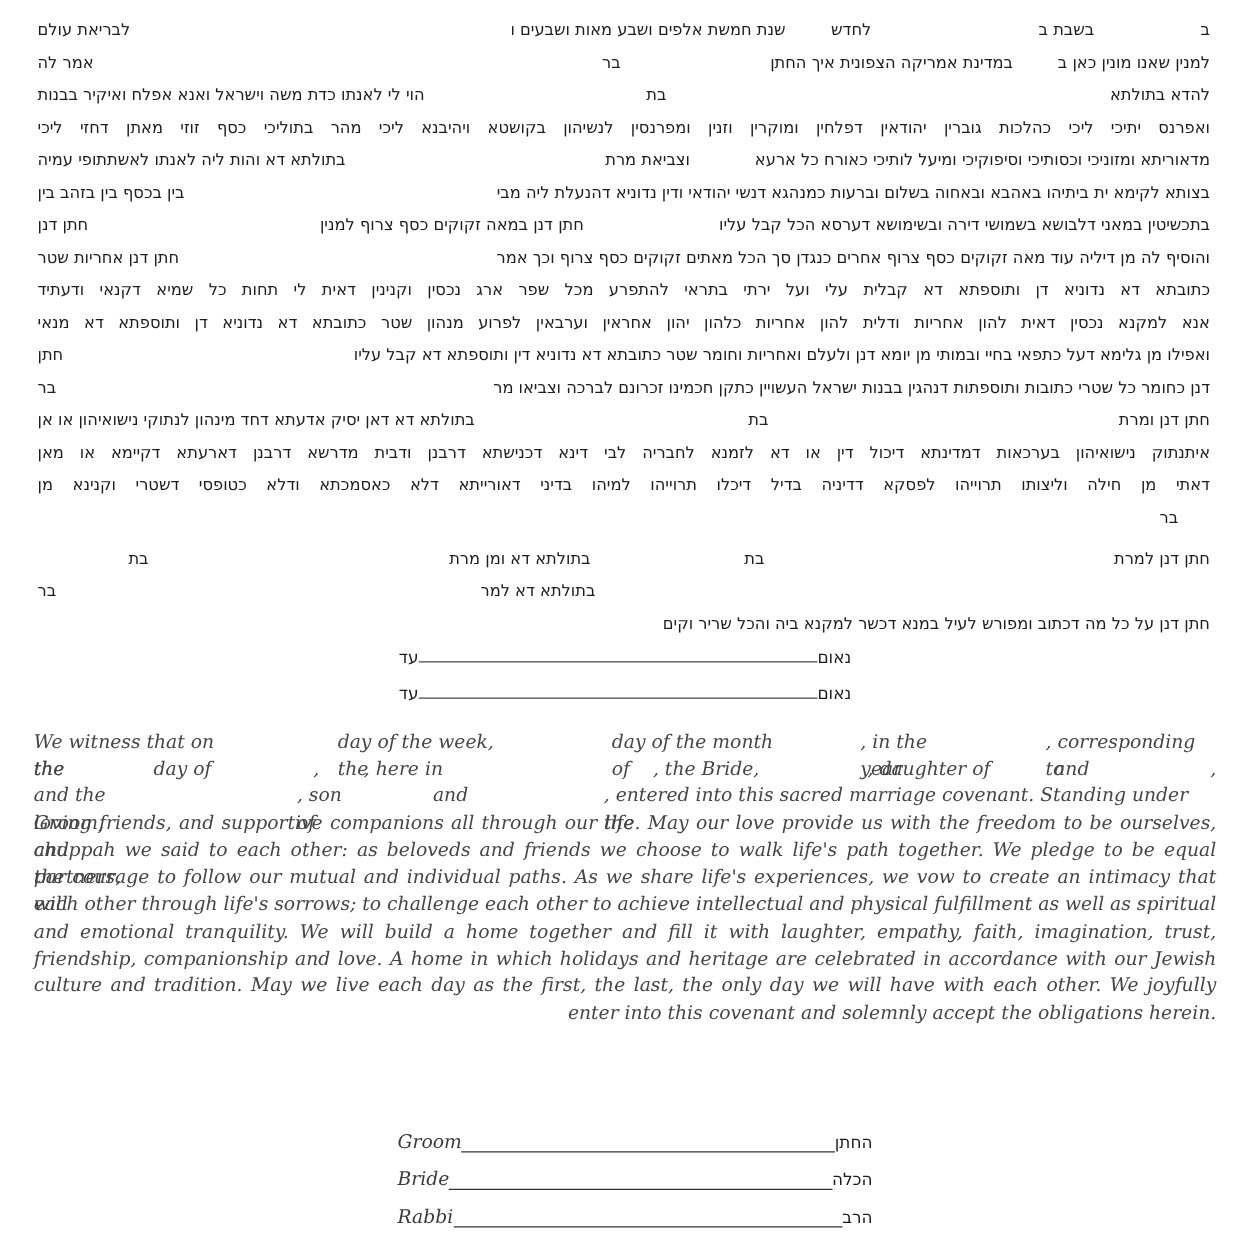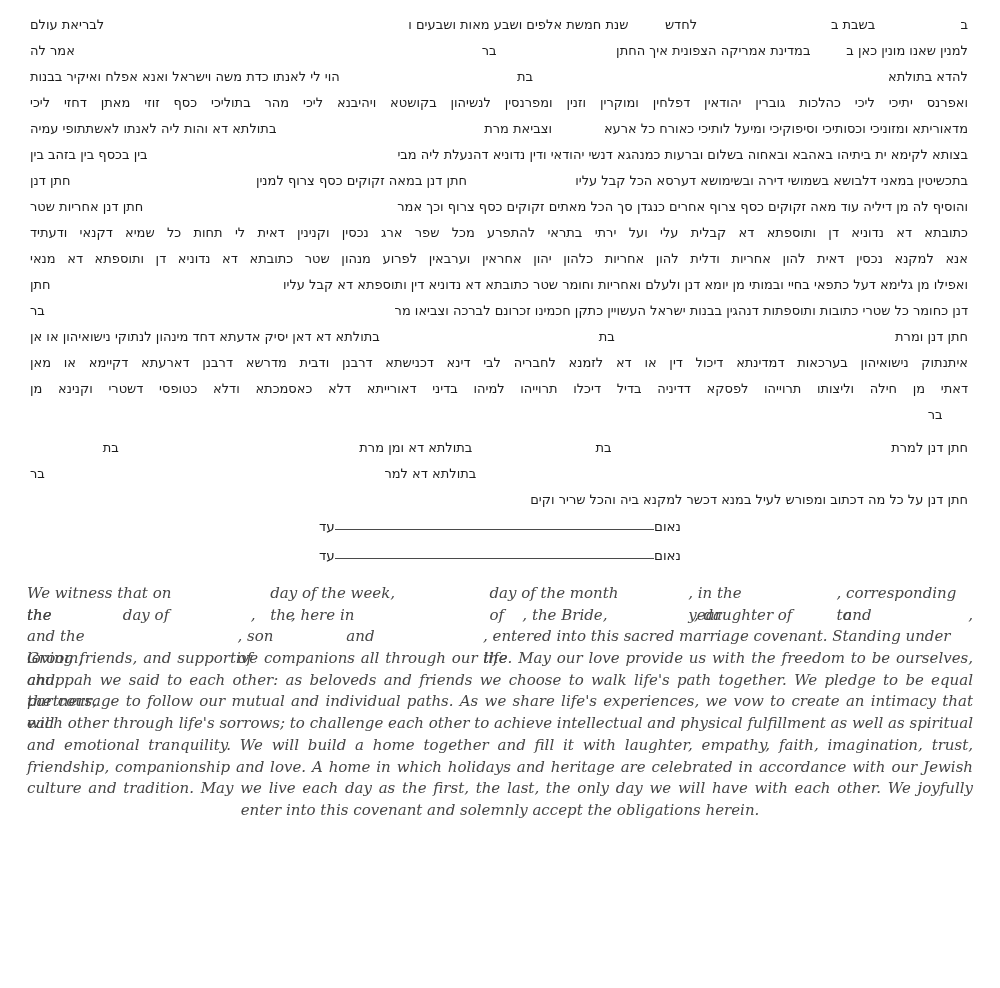--- a/index.html
+++ b/index.html
@@ -21,21 +21,21 @@
   .witness-row{display:flex;direction:rtl;align-items:baseline;width:362px;margin:0 auto 8px;
                font-size:13.5px;color:#1d1d1d;line-height:21px;}
   .w-line{flex:1 1 auto;border-bottom:1px solid #4a4a4a;height:0.95em;align-self:flex-start;}
 
   
   .english-block{position:absolute;top:583px;left:27px;right:27px;
                  font-style:italic;font-size:15px;color:#454545;}
   .e-line{line-height:21.7px;height:21.7px;}
   .e-line.just{text-align:justify;text-align-last:justify;}
   .e-line.segs{display:flex;align-items:baseline;}
-  .e-line.end{text-align:center;}
+  .e-line.end{text-align:right;}
 
   
   .sig-block{position:absolute;top:892px;left:318px;width:386px;}
   .sig-row{display:flex;align-items:flex-end;height:30px;}
   .s-en{font-style:italic;font-size:15px;color:#3a3a3a;flex:0 0 auto;}
   .s-line{flex:1 1 auto;border-bottom:1px solid #333;height:20px;}
   .s-he{font-size:13.5px;color:#1d1d1d;flex:0 0 auto;padding-right:0;padding-left:0;margin-right:6px;}
 </style>
 </head>
 <body>
@@ -197,14 +197,31 @@
       <div class="e-line just">loving friends, and supportive companions all through our life.  May our love provide us with the freedom to be ourselves, and</div>
       <div class="e-line just">chuppah we said to each other:  as beloveds and friends we choose to walk life's path together.  We pledge to be equal partners,</div>
       <div class="e-line just">the courage to follow our mutual and individual paths.  As we share life's experiences, we vow to create an intimacy that will</div>
       <div class="e-line just">each other through life's sorrows; to challenge each other to achieve intellectual and physical fulfillment as well as spiritual</div>
       <div class="e-line just">and emotional tranquility.  We will build a home together and fill it with laughter, empathy, faith, imagination, trust,</div>
       <div class="e-line just">friendship, companionship and love.  A home in which holidays and heritage are celebrated in accordance with our Jewish</div>
       <div class="e-line just">culture and tradition. May we live each day as the first, the last, the only day we will have with each other.  We joyfully</div>
       <div class="e-line end">enter into this covenant and solemnly accept the obligations herein.</div>
     </div>
 
+  <div class="sig-block">
+    <div class="sig-row">
+      <span class="s-en">Groom</span>
+      <span class="s-line"></span>
+      <span class="s-he">החתן</span>
+    </div>
+    <div class="sig-row">
+      <span class="s-en">Bride</span>
+      <span class="s-line"></span>
+      <span class="s-he">הכלה</span>
+    </div>
+    <div class="sig-row">
+      <span class="s-en">Rabbi</span>
+      <span class="s-line"></span>
+      <span class="s-he">הרב</span>
+    </div>
+  </div>
 
 </div>
 
 </body></html>

